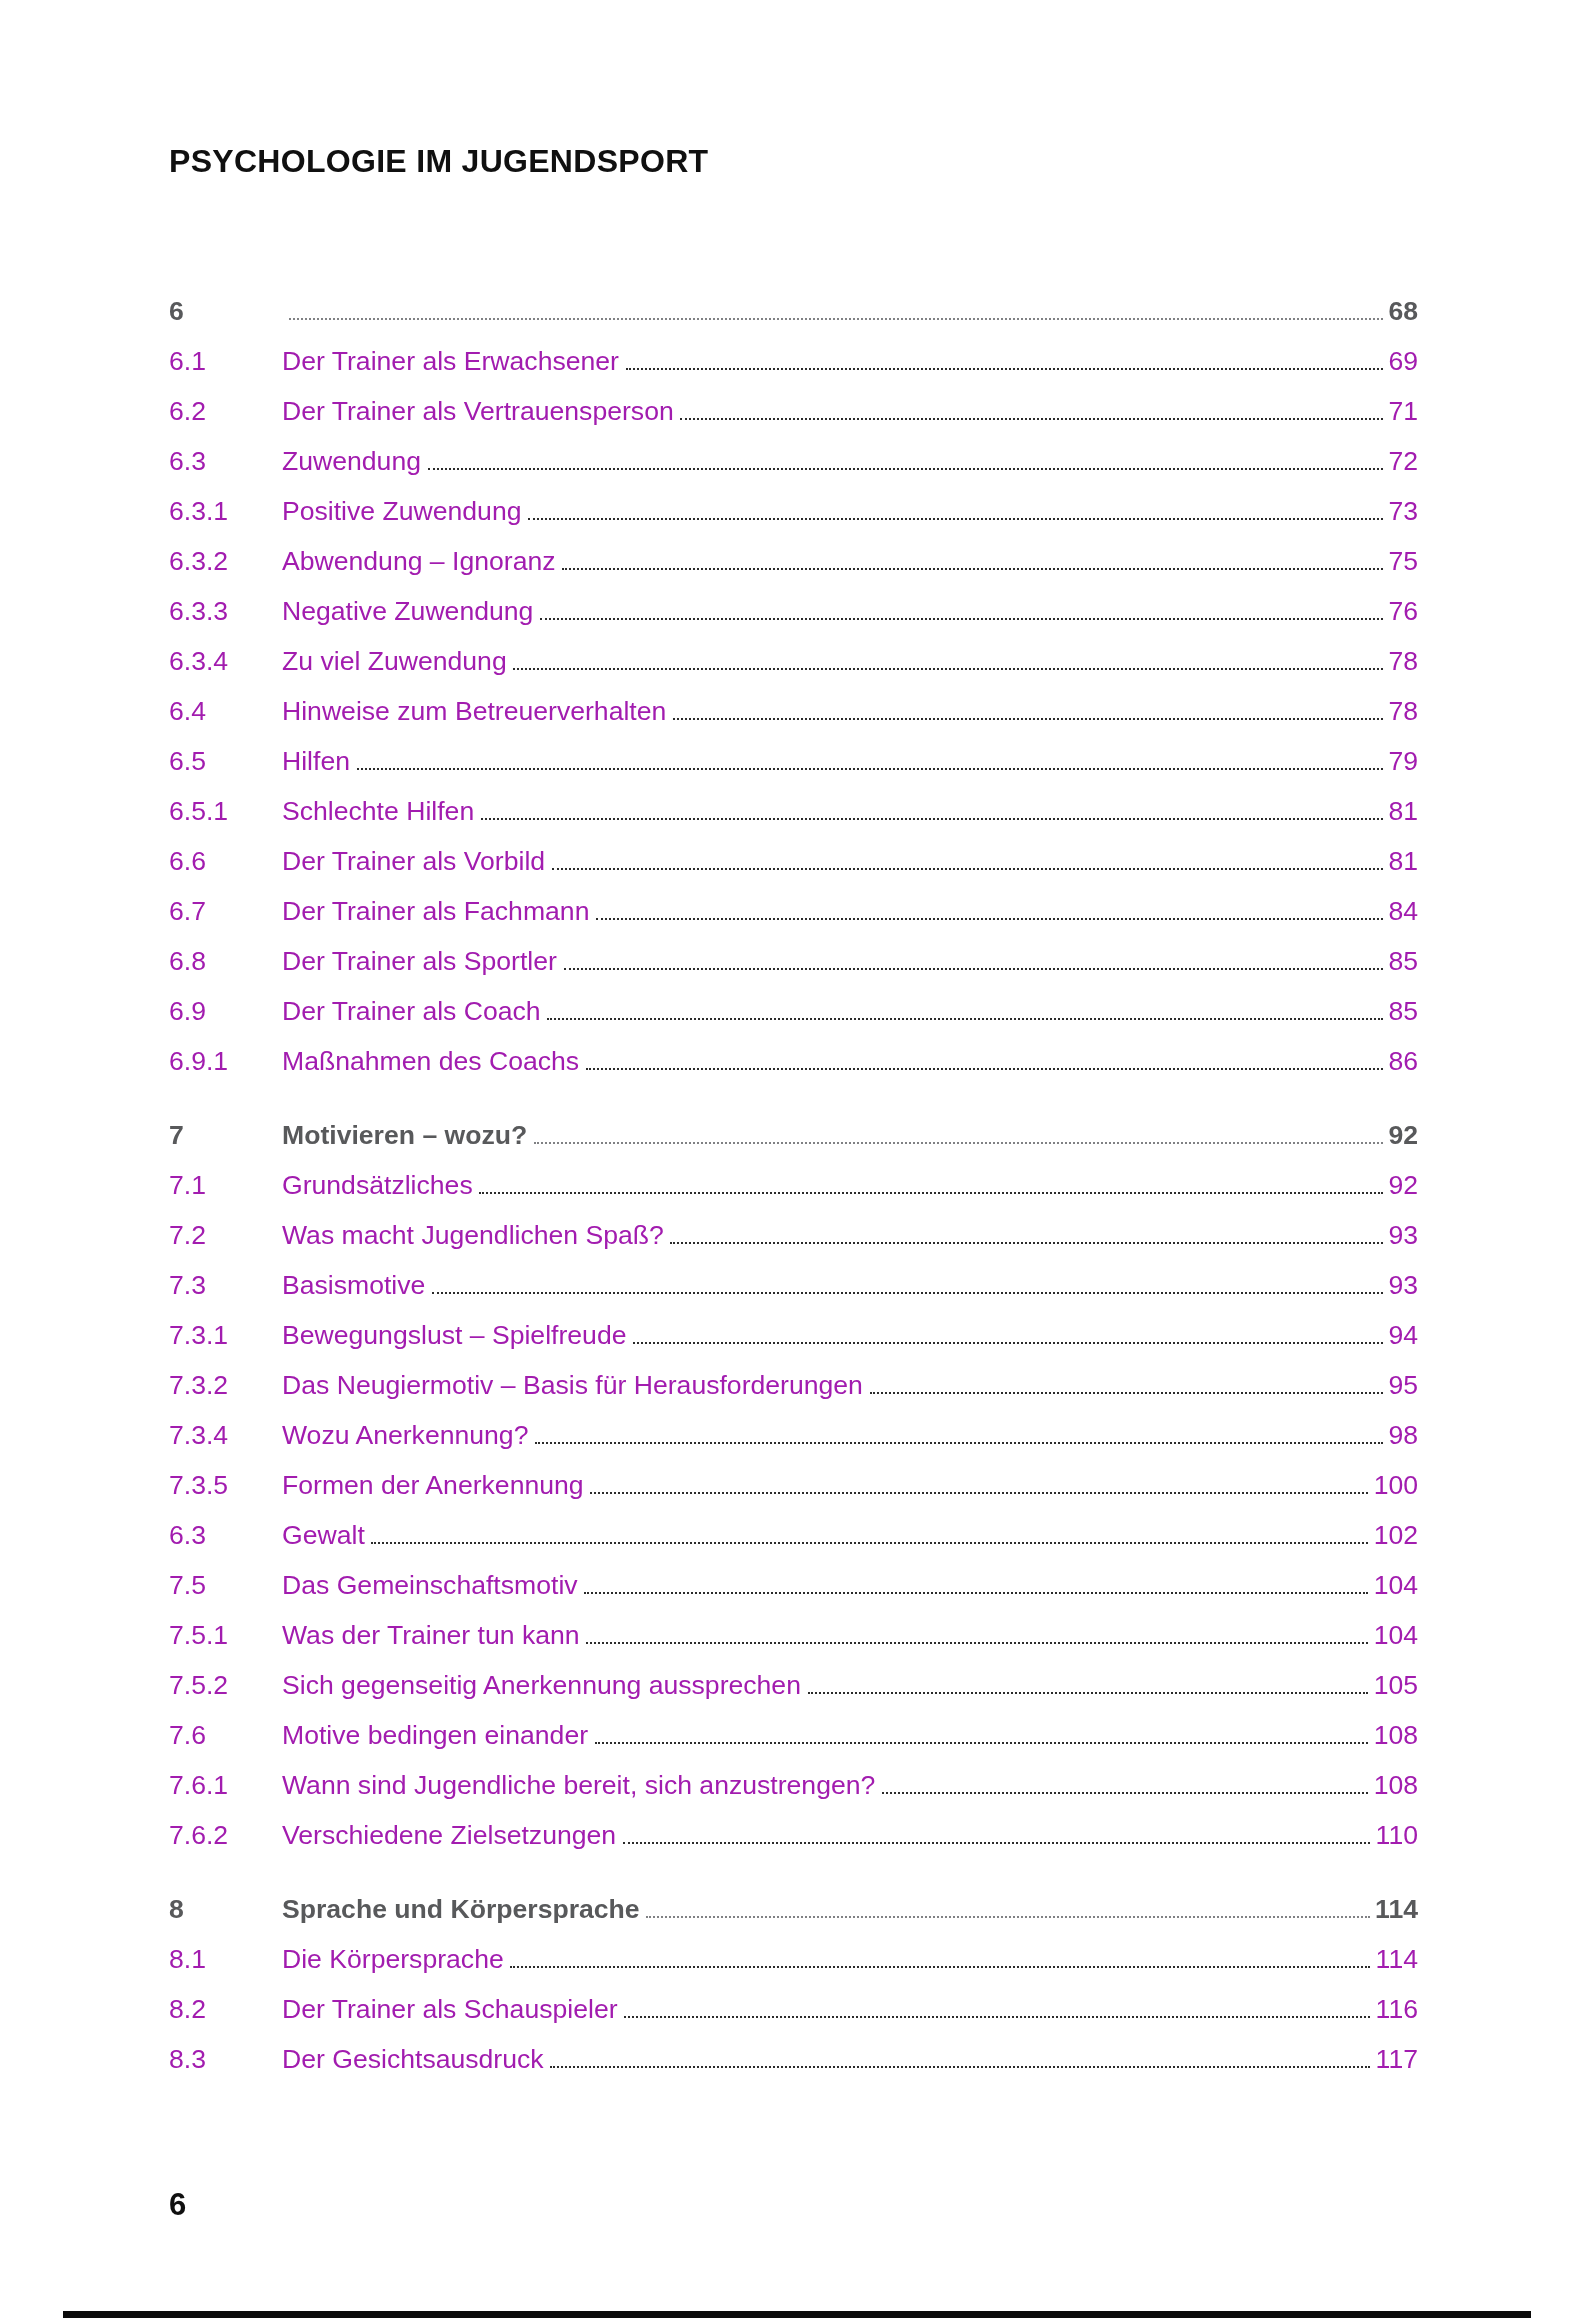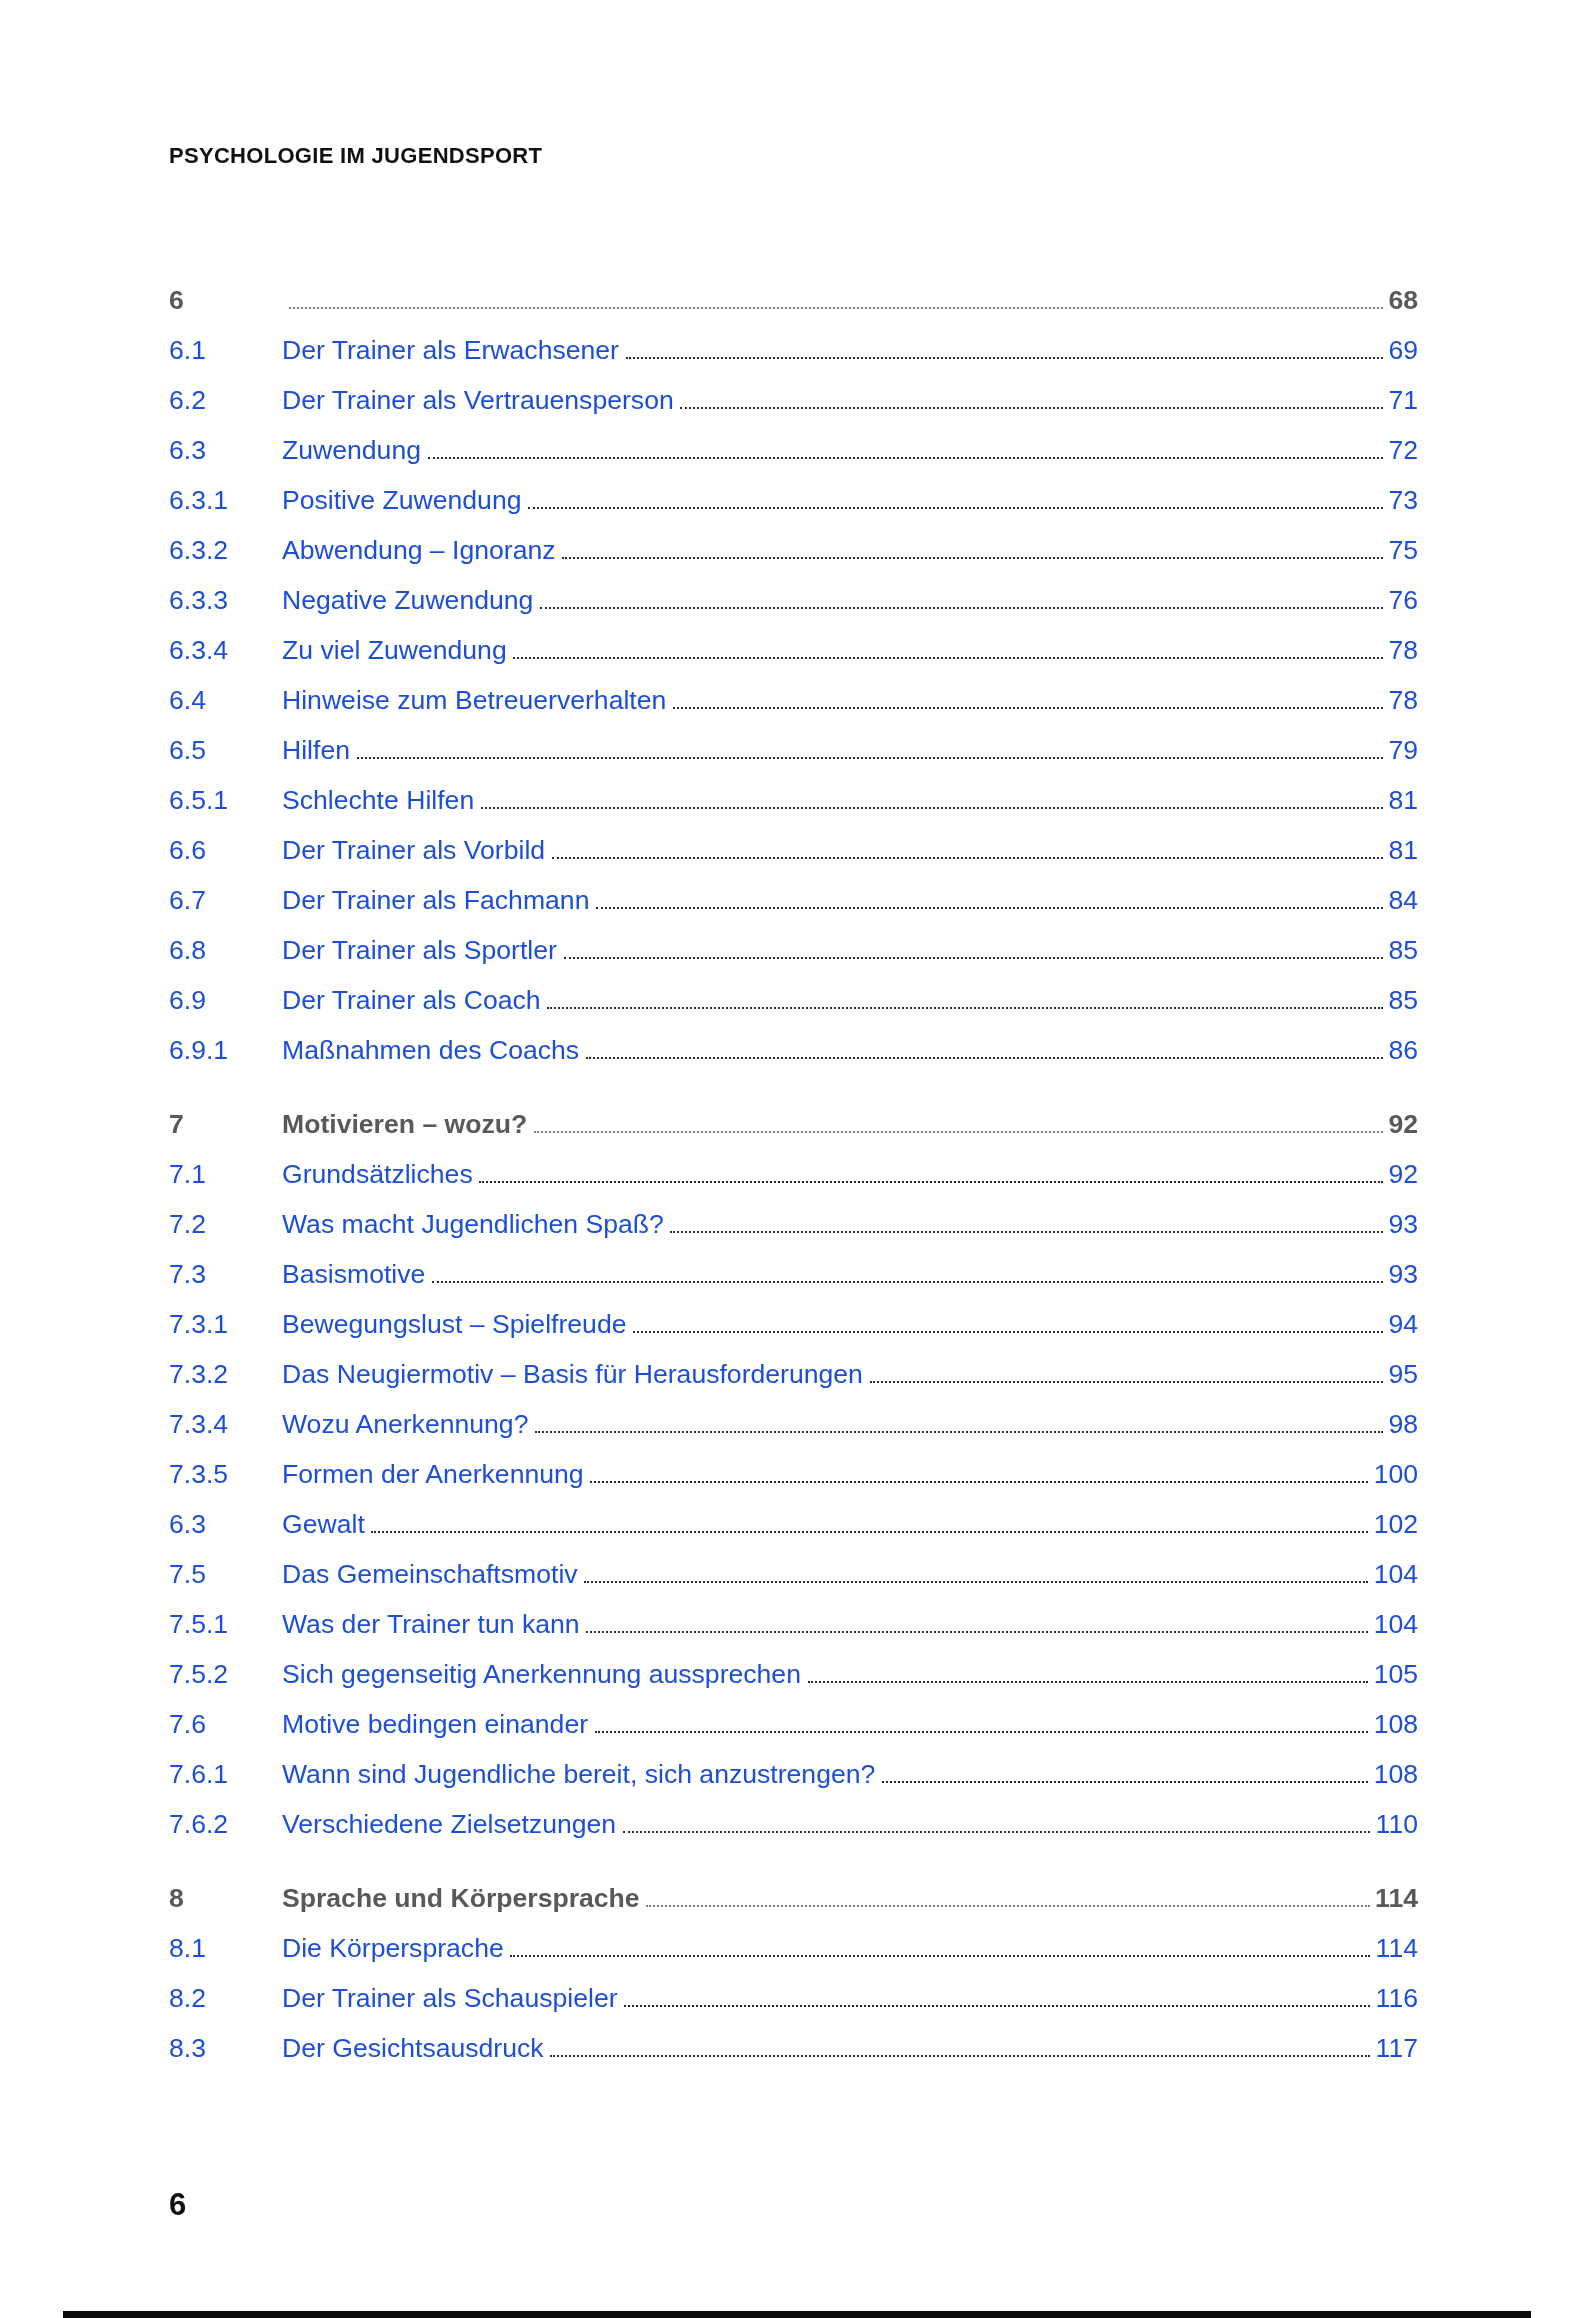--- a/index.html
+++ b/index.html
@@ -12,33 +12,33 @@
     position: relative;
     overflow: hidden;
   }
   .page {
     width: 100%;
     height: 100%;
     padding: 143px 176px 0 169px;
     position: relative;
   }
   .header-title {
-    font-size: 22px;
+    font-size: 32px;
     font-weight: 700;
     letter-spacing: 0.3px;
     color: #101010;
   }
   .toc { margin-top: 116px; }
   .toc-section + .toc-section { margin-top: 24px; }
   .toc-row {
     display: flex;
     align-items: baseline;
     height: 50px;
     font-size: 26.6px;
-    color: #1d4ed8;
+    color: #a21caf;
   }
   .toc-row .num {
     flex: 0 0 113px;
     width: 113px;
   }
   .toc-row .title { white-space: nowrap; }
   .toc-row .leader {
     flex: 1 1 auto;
     min-width: 20px;
     border-bottom: 2.7px dotted #2b2b2b;

